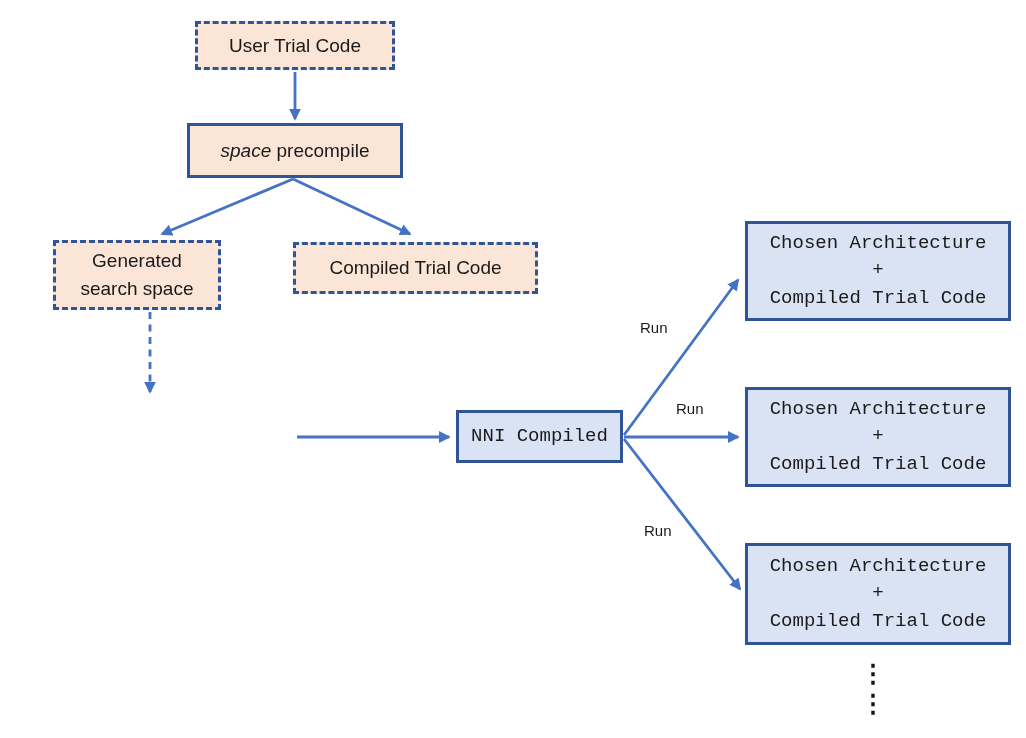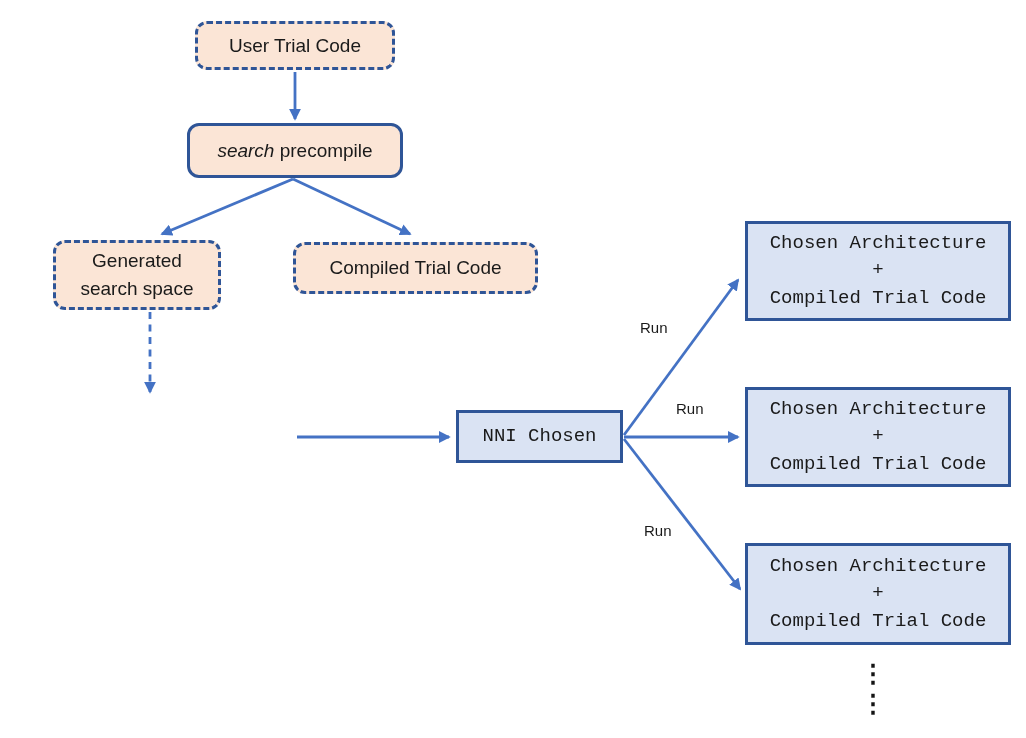--- a/index.html
+++ b/index.html
@@ -27,21 +27,21 @@
     position: absolute;
     box-sizing: border-box;
     display: flex;
     align-items: center;
     justify-content: center;
     text-align: center;
     font-size: 19px;
     line-height: 1.45;
     white-space: pre-line;
   }
-  .peach { background: var(--peach-fill); border-radius: 12px; }
+  .peach { background: var(--peach-fill); }
   .blue  { background: var(--blue-fill); font-family: Liberation Mono, monospace; }
   .solid  { border: 3px solid var(--box-border); }
   .dashed { border: 3px dashed var(--box-border); }
   .elabel {
     position: absolute;
     font-size: 15px;
     line-height: 1.4;
     white-space: pre-line;
     color: var(--text);
   }
@@ -75,35 +75,35 @@
     <line class="edge" x1="624" y1="435" x2="738" y2="280" marker-end="url(#arr)"></line>
     <line class="edge" x1="624" y1="437" x2="738" y2="437" marker-end="url(#arr)"></line>
     <line class="edge" x1="624" y1="439" x2="740" y2="589" marker-end="url(#arr)"></line>
   </svg>
 
   <div class="box peach dashed" style="left:195px; top:21px; width:200px; height:49px">
     <span>User Trial Code</span>
   </div>
 
   <div class="box peach solid" style="left:187px; top:123px; width:216px; height:55px">
-    <span><i>search</i><span> precompile</span></span>
+    <span><i>space</i><span> precompile</span></span>
   </div>
 
   <div class="box peach dashed" style="left:53px; top:240px; width:168px; height:70px">
     <span>Generated
 search space</span>
   </div>
 
   <div class="box peach dashed" style="left:293px; top:242px; width:245px; height:52px">
     <span>Compiled Trial Code</span>
   </div>
 
 
   <div class="box blue solid" style="left:456px; top:410px; width:167px; height:53px">
-    <span>NNI Chosen</span>
+    <span>NNI Compiled</span>
   </div>
 
   <div class="box blue solid" style="left:745px; top:221px; width:266px; height:100px">
     <span>Chosen Architecture
 +
 Compiled Trial Code</span>
   </div>
 
   <div class="box blue solid" style="left:745px; top:387px; width:266px; height:100px">
     <span>Chosen Architecture

